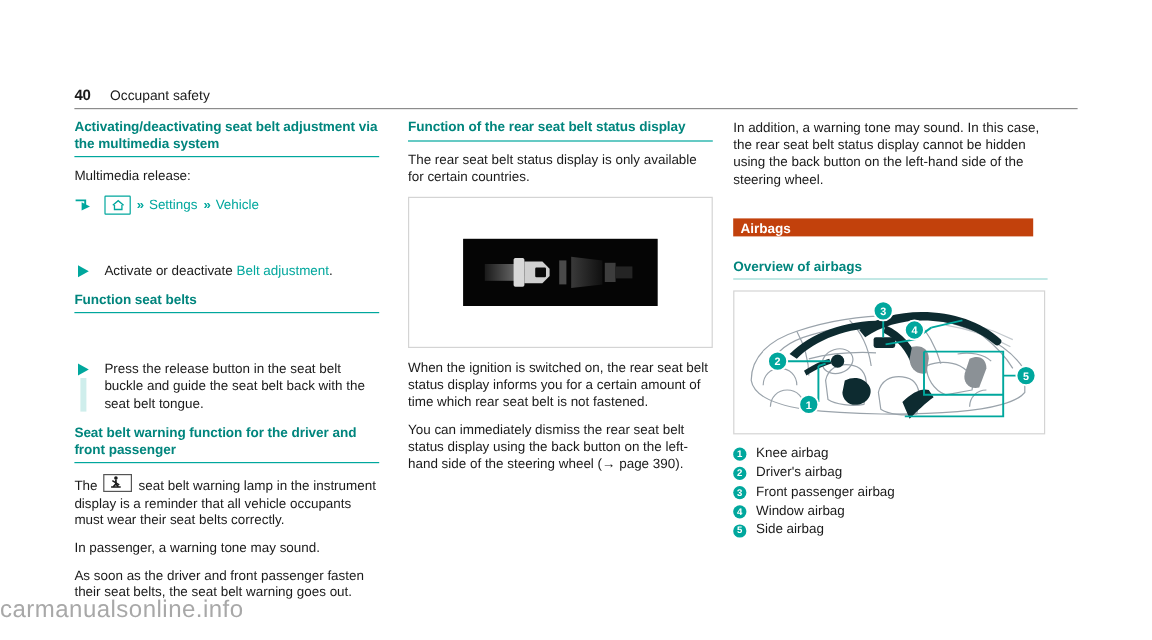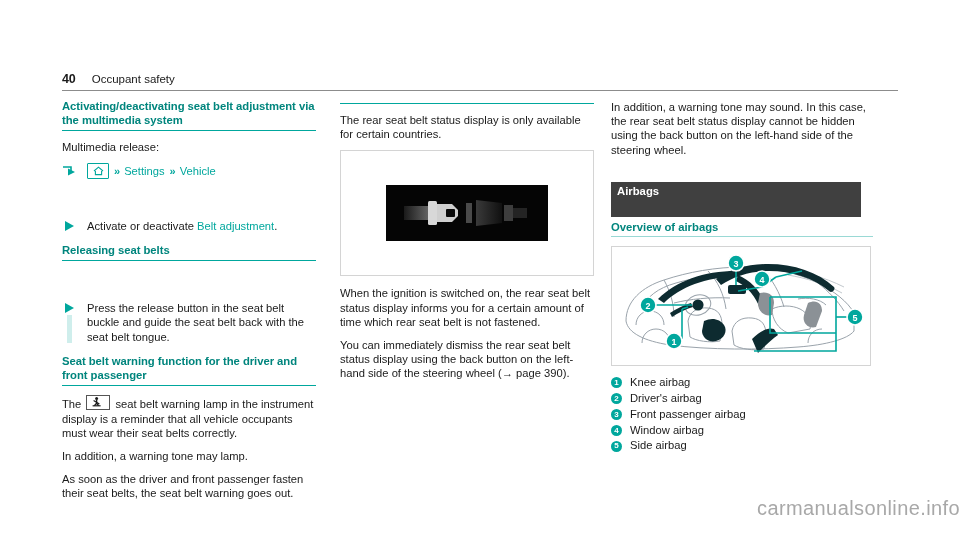--- a/index.html
+++ b/index.html
@@ -70,22 +70,22 @@
   .figure-box{
     border:1px solid #d4d4d4;background:#ffffff;width:252px;height:124px;
     display:flex;align-items:center;justify-content:center;margin:2px 0 10px 0;
   }
   .lcd{
     width:162px;height:56px;background:#040404;position:relative;overflow:hidden;
   }
 
   
   .banner{
-    background:#404040;color:#ffffff;font-weight:bold;font-size:11.3px;
-    padding:3px 6px 20px 6px;width:250px;box-sizing:border-box;margin-bottom:4px;
+    background:#c2410c;color:#ffffff;font-weight:bold;font-size:11.3px;
+    padding:3px 6px 0 6px;width:250px;box-sizing:border-box;margin-bottom:20px;
   }
   .sub-teal{color:#00857d;font-weight:bold;font-size:11.3px;}
 
   
   .diagram-box{
     border:1px solid #d4d4d4;background:#fff;width:258px;height:118px;
     margin:3px 0 9px 0;position:relative;overflow:hidden;
   }
   .diagram-box svg{display:block;}
 
@@ -95,21 +95,21 @@
     display:flex;align-items:flex-start;font-size:11.2px;line-height:15.4px;margin-bottom:0.5px;
   }
   .badge{
     flex:0 0 auto;width:11px;height:11px;border-radius:50%;background:#00a79d;
     color:#fff;font-size:8px;font-weight:bold;display:flex;align-items:center;
     justify-content:center;margin-right:8px;margin-top:2.5px;line-height:1;
   }
 
   
   .watermark{
-    position:absolute;left:0;top:497px;width:960px;text-align:right;
+    position:absolute;left:0;top:497px;width:960px;text-align:left;
     color:#a8a8a8;font-size:20px;letter-spacing:0.4px;
     font-family:"Liberation Sans",sans-serif;
   }
 </style>
 </head>
 <body>
 
 <div class="page">
 
   <div class="header">
@@ -146,21 +146,21 @@
         <span class="navlabel">Vehicle</span>
       </div>
 
       <div class="bullet-block">
         <span class="bullet-tri"></span>
         <p>
           <span>Activate or deactivate </span><span class="teal-txt">Belt adjustment</span><span>.</span>
         </p>
       </div>
 
-      <div class="h-teal">Releasing seat belts</div>
+      <div class="h-teal">Function seat belts</div>
       <div class="h-rule"></div>
 
       <div class="bullet-block" style="min-height:44px;">
         <span class="bullet-tri"></span>
         <span class="bullet-bar"></span>
         <p>Press the release button in the seat belt buckle and guide the seat belt back with the seat belt tongue.</p>
       </div>
 
       <div class="h-teal">Seat belt warning function for the driver and front passenger</div>
       <div class="h-rule"></div>
@@ -172,26 +172,27 @@
             <circle cx="9.6" cy="2.4" r="1.5" fill="#1a1a1a"></circle>
             <path d="M9.6,4 L9.6,7.2 L7.4,9.6" stroke="#1a1a1a" stroke-width="1.4" fill="none"></path>
             <path d="M9.6,7.2 L11.6,9.6" stroke="#1a1a1a" stroke-width="1.4" fill="none"></path>
             <path d="M6.6,4.6 L12.4,8.0" stroke="#1a1a1a" stroke-width="1.2" fill="none"></path>
             <path d="M5.6,9.8 L13.6,9.8" stroke="#1a1a1a" stroke-width="1.2" fill="none"></path>
           </svg>
         </span>
         <span>seat belt warning lamp in the instrument display is a reminder that all vehicle occupants must wear their seat belts correctly.</span>
       </p>
 
-      <p class="body">In addition, a warning tone may lamp.</p>
+      <p class="body">In passenger, a warning tone may sound.</p>
       <p class="body">As soon as the driver and front passenger fasten their seat belts, the seat belt warning goes out.</p>
     </div>
 
     <div class="col col-2">
 
+      <div class="h-teal">Function of the rear seat belt status display</div>
       <div class="h-rule"></div>
 
       <p class="body">The rear seat belt status display is only available for certain countries.</p>
 
       <div class="figure-box">
         <div class="lcd">
           <svg width="162" height="56" viewBox="0 0 162 56">
             <defs>
               <linearGradient id="gBeltL" x1="0" y1="0" x2="1" y2="0">
                 <stop offset="0%" stop-color="#1a1a1a"></stop>

